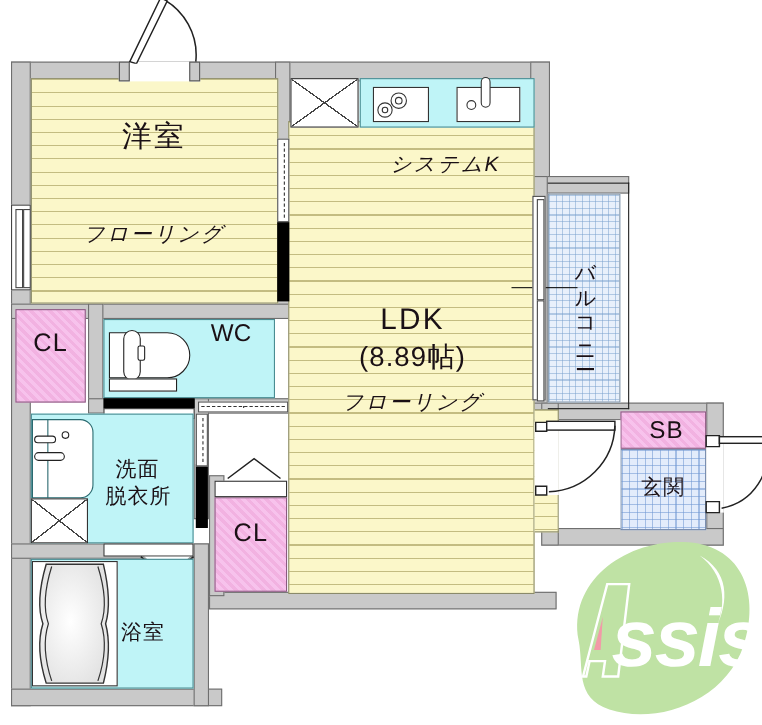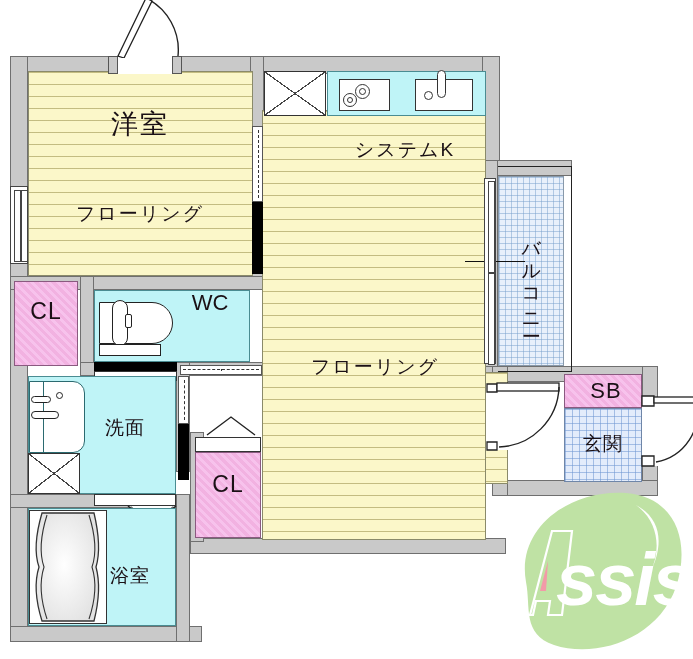--- a/index.html
+++ b/index.html
@@ -48,21 +48,21 @@
       #e8f0fb;
     border:1px solid #8899aa;
   }
   .white-box{background:#ffffff;border:1px solid #333;}
 
   
   .lab{position:absolute;color:#1a1015;text-align:center;
        white-space:nowrap;line-height:1.12;pointer-events:none;}
   .lab-room{font-size:27px;letter-spacing:2px;}
   .lab-room2{font-size:25px;letter-spacing:1px;}
-  .lab-sub{font-size:19px;letter-spacing:2px;}
+  .lab-sub{font-size:19px;letter-spacing:2px;font-style:italic;}
   .lab-cl{font-size:23px;letter-spacing:1px;}
   .lab-sb{font-size:22px;letter-spacing:1px;}
   .lab-sm{font-size:19px;letter-spacing:1px;}
   .lab-wc{font-size:22px;line-height:1.0;letter-spacing:0;}
   .lab-vert{writing-mode:vertical-rl;font-size:19px;letter-spacing:3px;}
 
   
   .xbox{background:#fff;border:1px solid #333;}
   .xbox::before,.xbox::after{content:"";position:absolute;left:0;top:0;
      width:100%;height:100%;}
@@ -109,20 +109,22 @@
   <div class="b wall" style="left:176px;top:362px;width:14px;height:110px;"></div>
   <div class="b wall" style="left:10px;top:494px;width:180px;height:14px;"></div>
   <div class="b wall" style="left:176px;top:494px;width:14px;height:148px;"></div>
 
   <div class="b floor-wood" style="left:28px;top:71px;width:225px;height:205px;"></div>
   <div class="lab lab-room" style="left:75px;top:109px;width:130px;">洋室</div>
   <div class="lab lab-sub" style="left:35px;top:203px;width:210px;">フローリング</div>
 
   <div class="b floor-wood" style="left:262px;top:110px;width:224px;height:430px;"></div>
   <div class="b floor-wood" style="left:486px;top:372px;width:22px;height:112px;border-left:none;"></div>
+  <div class="lab lab-room" style="left:300px;top:275px;width:150px;">LDK</div>
+  <div class="lab lab-room2" style="left:285px;top:311px;width:180px;">(8.89帖)</div>
   <div class="lab lab-sub" style="left:280px;top:356px;width:190px;">フローリング</div>
 
   <div class="b floor-cyan" style="left:327px;top:71px;width:159px;height:45px;"></div>
   <div class="b xbox" style="left:264px;top:71px;width:62px;height:45px;"></div>
   <div class="b white-box" style="left:339px;top:79px;width:51px;height:32px;"></div>
   <div class="b" style="left:355px;top:84px;width:15px;height:15px;border:1.6px solid #333;border-radius:50%;"></div>
   <div class="b" style="left:359px;top:88px;width:7px;height:7px;border:1.4px solid #333;border-radius:50%;"></div>
   <div class="b" style="left:343px;top:93px;width:14px;height:14px;border:1.6px solid #333;border-radius:50%;"></div>
   <div class="b" style="left:347px;top:97px;width:6px;height:6px;border:1.4px solid #333;border-radius:50%;"></div>
   <div class="b white-box" style="left:415px;top:79px;width:58px;height:32px;"></div>
@@ -159,20 +161,21 @@
   <div class="b" style="left:99px;top:344px;width:62px;height:12px;background:#fff;border:1.4px solid #222;"></div>
 
   <div class="b blackdoor" style="left:94px;top:362px;width:83px;height:10px;"></div>
   <div class="b" style="left:94px;top:371px;width:83px;height:10px;background:#fff;border:1px solid #333;"></div>
   <div class="b slide" style="left:180px;top:365px;width:82px;height:10px;">
   </div>
   <div class="b" style="left:183px;top:369px;width:76px;height:0;border-top:1.6px dashed #333;"></div>
 
   <div class="b floor-cyan" style="left:28px;top:376px;width:148px;height:118px;"></div>
   <div class="lab lab-sm" style="left:85px;top:417px;width:80px;">洗面</div>
+  <div class="lab lab-sm" style="left:78px;top:441px;width:96px;">脱衣所</div>
 
   <div class="b" style="left:29px;top:381px;width:56px;height:72px;background:#fff;border:1.4px solid #2b6a70;border-radius:0 12px 12px 0;"></div>
   <div class="b" style="left:43px;top:381px;width:0;height:72px;border-left:1.4px solid #2b6a70;"></div>
   <div class="b" style="left:31px;top:396px;width:20px;height:7px;background:#fff;border:1.3px solid #222;border-radius:4px;"></div>
   <div class="b" style="left:31px;top:411px;width:28px;height:8px;background:#fff;border:1.3px solid #222;border-radius:4px;"></div>
   <div class="b" style="left:56px;top:392px;width:7px;height:7px;border:1.2px solid #222;border-radius:50%;"></div>
 
   <div class="b xbox" style="left:28px;top:453px;width:52px;height:41px;"></div>
 
   <div class="b blackdoor" style="left:178px;top:422px;width:11px;height:58px;"></div>

